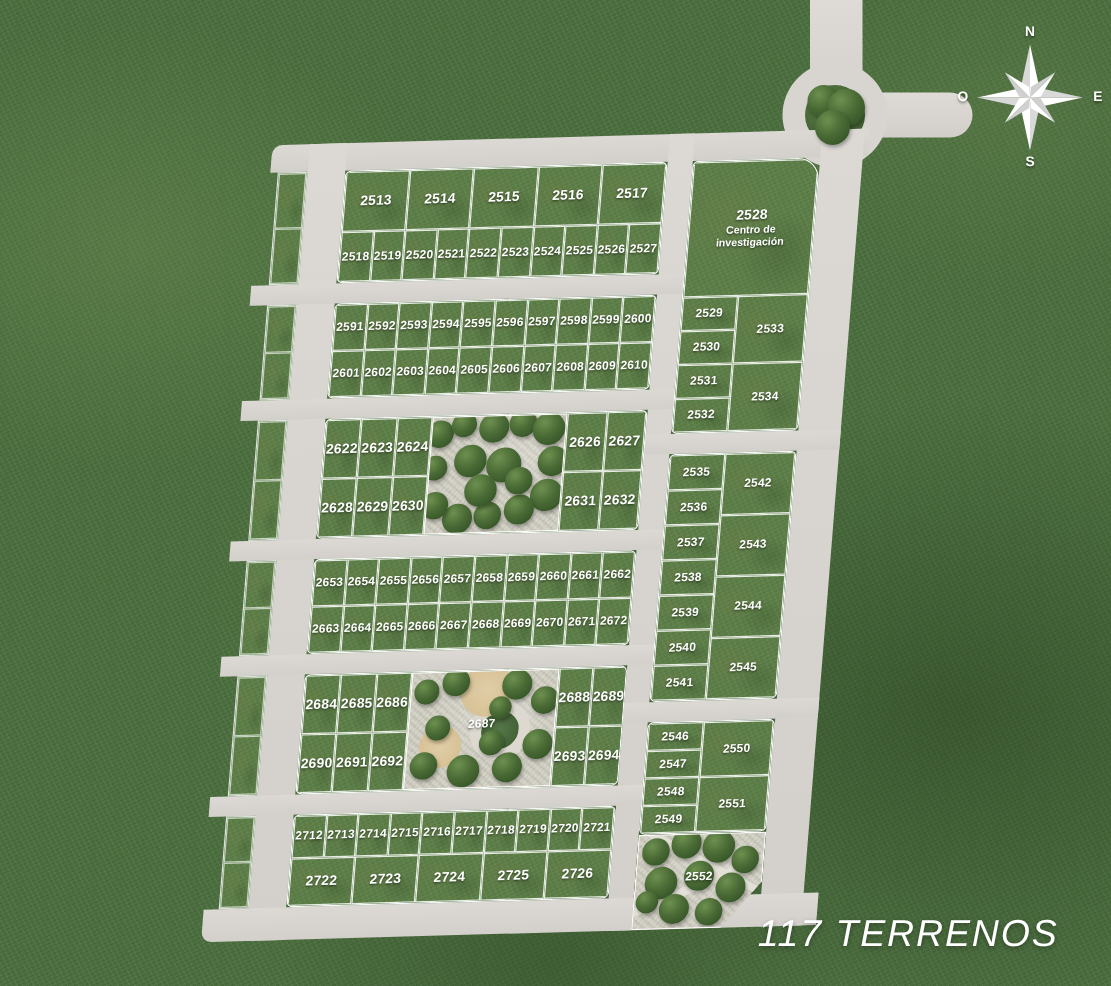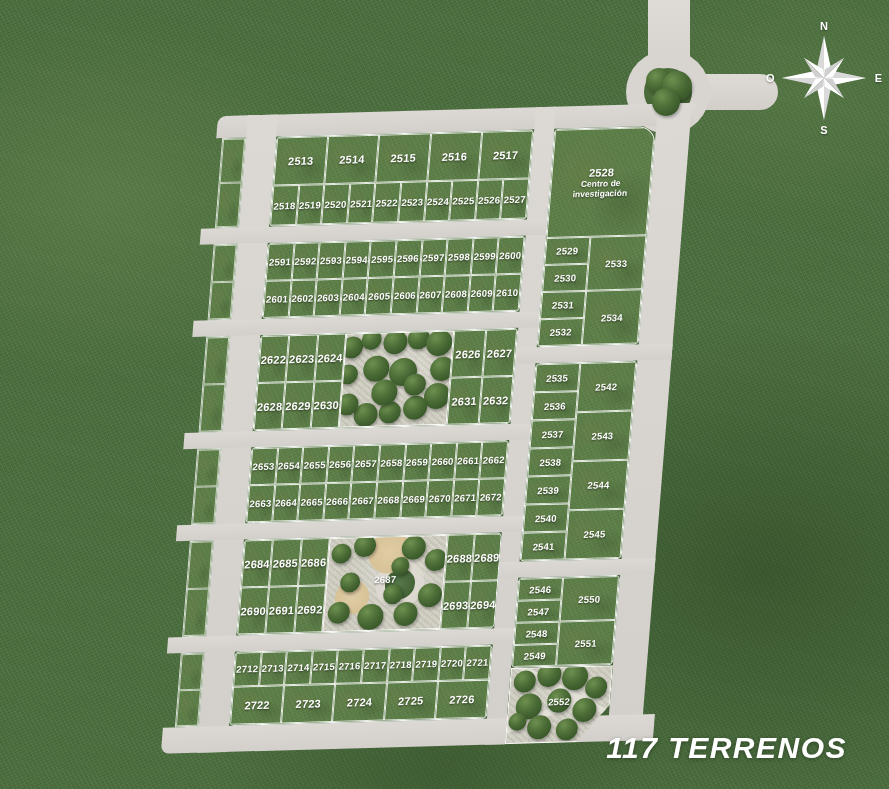--- a/index.html
+++ b/index.html
@@ -94,21 +94,21 @@
   
   .compass{position:absolute;left:768px;top:22px;width:112px;height:112px;}
   .compass svg{position:absolute;left:10px;top:10px;}
   .c-letter{position:absolute;color:#fff;font-size:11px;font-weight:700;
     text-shadow:0 1px 2px rgba(0,0,0,.45);}
   .c-n{left:50%;top:-2px;transform:translateX(-50%);}
   .c-s{left:50%;bottom:-2px;transform:translateX(-50%);}
   .c-e{right:-2px;top:50%;transform:translateY(-50%);}
   .c-o{left:-2px;top:50%;transform:translateY(-50%);}
   
-  .title{position:absolute;right:42px;top:731px;color:#fff;font-style:italic;font-weight:700;
+  .title{position:absolute;right:42px;top:731px;color:#fff;font-style:italic;font-weight:400;
     font-size:30px;letter-spacing:1.5px;text-shadow:0 1px 4px rgba(0,0,0,.35);}
 </style>
 </head>
 <body>
 
 <div class="canvas">
 
   <div class="ext-road road-v"></div>
   <div class="ext-road road-h"></div>
   <div class="roundabout">

